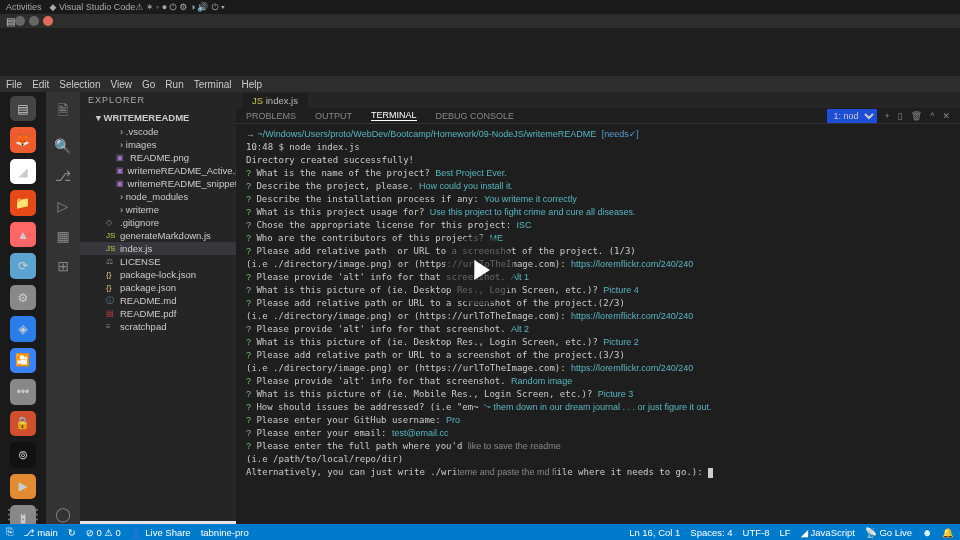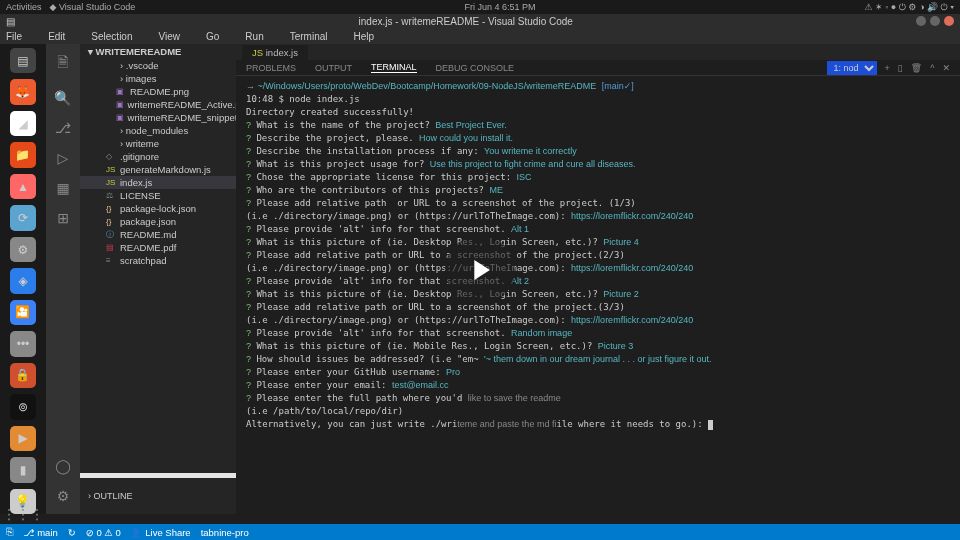--- a/index.html
+++ b/index.html
@@ -5,30 +5,30 @@
 * { margin:0; padding:0; box-sizing:border-box; font-family: -apple-system, "Segoe UI", sans-serif; }
 body { width:960px; height:540px; background:#1e1e1e; color:#ccc; font-size:11px; overflow:hidden; position:relative; }
 .topbar { height:14px; background:#1a1a1a; display:flex; align-items:center; padding:0 6px; font-size:9px; color:#aaa; }
 .topbar .left, .topbar .right { display:flex; gap:8px; align-items:center; }
 .topbar .center { flex:1; text-align:center; }
 .title { height:14px; background:#2d2d2d; display:flex; align-items:center; padding:0 6px; font-size:10px; color:#ccc; }
 .title .t-center { flex:1; text-align:center; }
 .title .winctl { display:flex; gap:4px; }
 .title .winctl span { width:10px; height:10px; border-radius:50%; display:inline-block; }
 .dot-min{background:#666}.dot-max{background:#666}.dot-close{background:#e06c5c}
-.menubar { height:16px; background:#2d2d2d; display:flex; align-items:center; gap:26px; padding:0 6px; font-size:10px; color:#ccc;}
+.menubar { height:16px; background:#2d2d2d; display:flex; align-items:center; gap:10px; padding:0 6px; font-size:10px; color:#ccc;margin-top:48px;}
 .main { display:flex; height:470px; }
 .os-dock { width:46px; background:#1a1a1a; display:flex; flex-direction:column; align-items:center; gap:6px; padding-top:4px;}
 .os-dock .app { width:26px; height:26px; border-radius:5px; display:flex;align-items:center;justify-content:center;font-size:12px;}
 .act-bar { width:34px; background:#333; display:flex; flex-direction:column; align-items:center; gap:14px; padding-top:8px; color:#888; font-size:14px;}
 .act-bar .bottom {margin-top:auto; margin-bottom:10px; display:flex; flex-direction:column; gap:14px; align-items:center;}
 .sidebar { width:156px; background:#252526; display:flex; flex-direction:column; font-size:10px;}
 .sidebar .hdr { height:18px; padding:3px 8px; letter-spacing:1px; font-size:9px; color:#aaa; text-transform:uppercase;}
 .sidebar .section { padding:2px 4px 2px 14px; color:#ccc; font-size:9.5px; cursor:pointer;}
-.sidebar .section.root { font-weight:bold; padding-left:8px;}
+.sidebar .section.root { font-weight:bold; padding-left:16px;}
 .sidebar .item { padding:1px 4px 1px 26px; color:#ccc; font-size:9.5px; display:flex; align-items:center; gap:4px; white-space:nowrap; overflow:hidden;}
 .sidebar .item.depth2 { padding-left:36px; }
 .sidebar .item.sel { background:#37373d;}
 .sidebar .spacer{flex:1}
 .sidebar .outline { padding:13px 8px; font-size:9px; border-top:5px solid #e5e5e5;}
 .fi { width:10px; display:inline-block; font-size:8px;}
 .editor { flex:1; display:flex; flex-direction:column; background:#1e1e1e; position:relative;}
 .etabs { height:16px; background:#252526; display:flex; align-items:center; font-size:9.5px; padding-left:6px;}
 .etab { padding:2px 10px; background:#1e1e1e; color:#bbb; margin-right:6px;}
 .panel-tabs { height:16px; display:flex; gap:19px; padding:0 10px; font-size:9px; color:#888; border-bottom:1px solid #333; align-items:center;}
@@ -45,27 +45,25 @@
 .play svg{fill:#fff;}
 </style>
 </head>
 <body>
 
 <div class="topbar">
  <div class="left">
    <span>Activities</span>
    <span>◆ <span>Visual Studio Code</span></span>
  </div>
- <div class="center">Fri Jun 4  6:51 PM</div>
  <div class="right">⚠ ✶ ◦ ● ⏻ ⚙ ◑ 🔊 ⏻ ▾</div>
 </div>
 
 <div class="title">
  <span>▤</span>
- <div class="t-center">index.js - writemeREADME - Visual Studio Code</div>
  <div class="winctl">
   <span class="dot-min"></span>
   <span class="dot-max"></span>
   <span class="dot-close"></span>
  </div>
 </div>
 
 <div class="menubar" id="menubar">
     <span>File</span>
     <span>Edit</span>
@@ -101,20 +99,21 @@
    <span>⎇</span>
    <span>▷</span>
    <span>▦</span>
    <span>⊞</span>
    <div class="bottom">
      <span>◯</span>
      <span>⚙</span>
    </div>
  </div>
  <div class="sidebar">
+   <div class="hdr">EXPLORER</div>
    <div class="section root">▾ <span>WRITEMEREADME</span></div>
    <div id="tree">
         <div class="item"><span class="fi" style="color:#888"></span>› .vscode</div>
         <div class="item"><span class="fi" style="color:#888"></span>› images</div>
         <div class="item depth2"><span class="fi" style="color:#a074c4">▣</span>README.png</div>
         <div class="item depth2"><span class="fi" style="color:#a074c4">▣</span>writemeREADME_Active.png</div>
         <div class="item depth2"><span class="fi" style="color:#a074c4">▣</span>writemeREADME_snippet.png</div>
         <div class="item"><span class="fi" style="color:#888"></span>› node_modules</div>
         <div class="item"><span class="fi" style="color:#888"></span>› writeme</div>
         <div class="item"><span class="fi" style="color:#888">◇</span>.gitignore</div>
@@ -141,21 +140,21 @@
         <span class="pt">DEBUG CONSOLE</span>
         <div class="right">
           <select><option>1: node</option></select>
           <span>+</span>
           <span>▯</span>
           <span>🗑</span>
           <span>^</span>
           <span>✕</span>
         </div>
       </div>
-   <div class="term" id="term"><span class="g">→ </span><span class="c">~/Windows/Users/proto/WebDev/Bootcamp/Homework/09-NodeJS/writemeREADME</span> <span class="b">[main✓]</span>
+   <div class="term" id="term"><span class="g">→ </span><span class="c">~/Windows/Users/proto/WebDev/Bootcamp/Homework/09-NodeJS/writemeREADME</span> <span class="b">[needs✓]</span>
 10:48 $ node index.js
 Directory created successfully!
 <span class="g">?</span> What is the name of the project? <span class="c">Best Project Ever.</span>
 <span class="g">?</span> Describe the project, please. <span class="c">How could you install it.</span>
 <span class="g">?</span> Describe the installation process if any: <span class="c">You writeme it correctly</span>
 <span class="g">?</span> What is this project usage for? <span class="c">Use this project to fight crime and cure all diseases.</span>
 <span class="g">?</span> Chose the appropriate license for this project: <span class="c">ISC</span>
 <span class="g">?</span> Who are the contributors of this projects? <span class="c">ME</span>
 <span class="g">?</span> Please add relative path  or URL to a screenshot of the project. (1/3)
 (i.e ./directory/image.png) or (https://urlToTheImage.com): <span class="c">https://loremflickr.com/240/240</span>
@@ -178,20 +177,30 @@
  </div>
 </div>
 
 <div class="statusbar">
  <span>⎘</span>
  <span>⎇ <span>main</span></span>
  <span>↻</span>
  <span>⊘ <span>0</span> ⚠ <span>0</span></span>
  <span>👤 <span>Live Share</span></span>
  <span>tabnine-pro</span>
+ <div class="rs">
+   <span>Ln 16, Col 1</span>
+   <span>Spaces: 4</span>
+   <span>UTF-8</span>
+   <span>LF</span>
+   <span>◢ <span>JavaScript</span></span>
+   <span>📡 <span>Go Live</span></span>
+   <span>☻</span>
+   <span>🔔</span>
+ </div>
 </div>
 
 <div class="grip">⋮⋮⋮</div>
 
 <div class="play">
  <svg width="34" height="34" viewBox="0 0 24 24">
       <path d="M8 5v14l11-7z"></path>
     </svg>
 </div>
 

